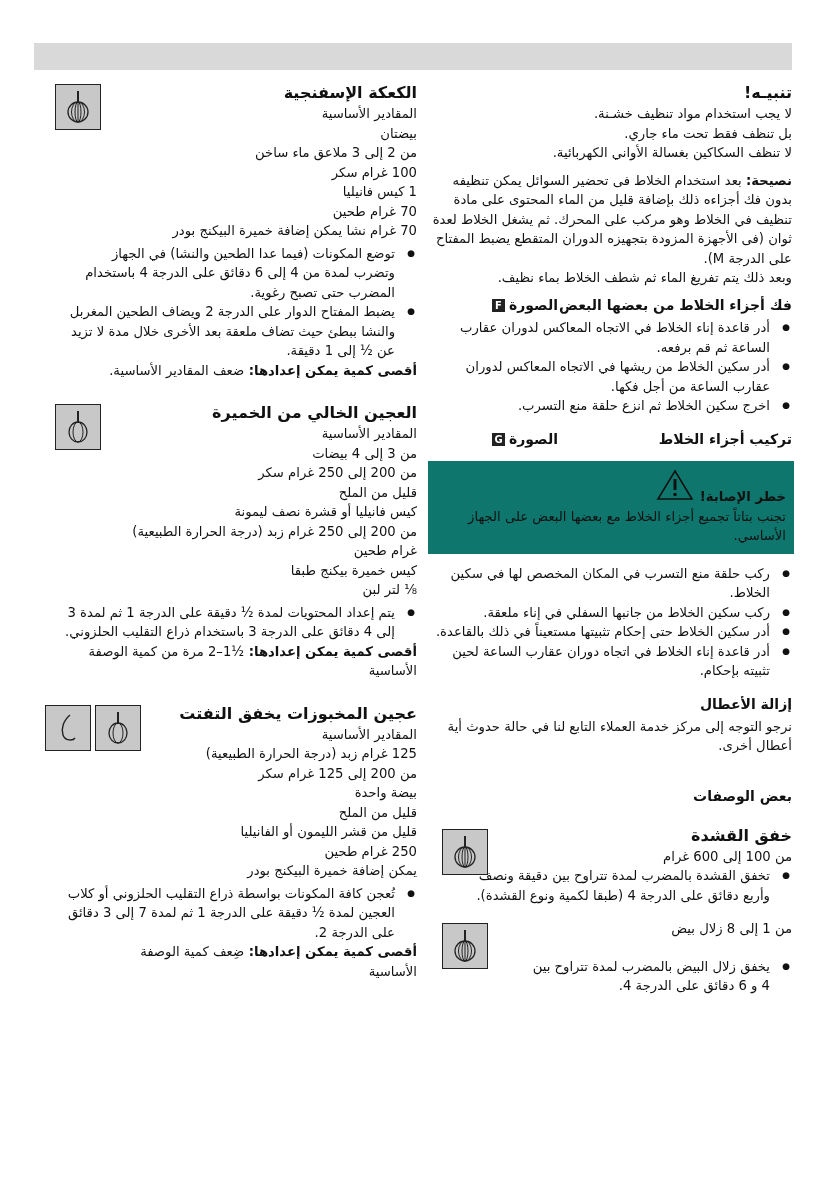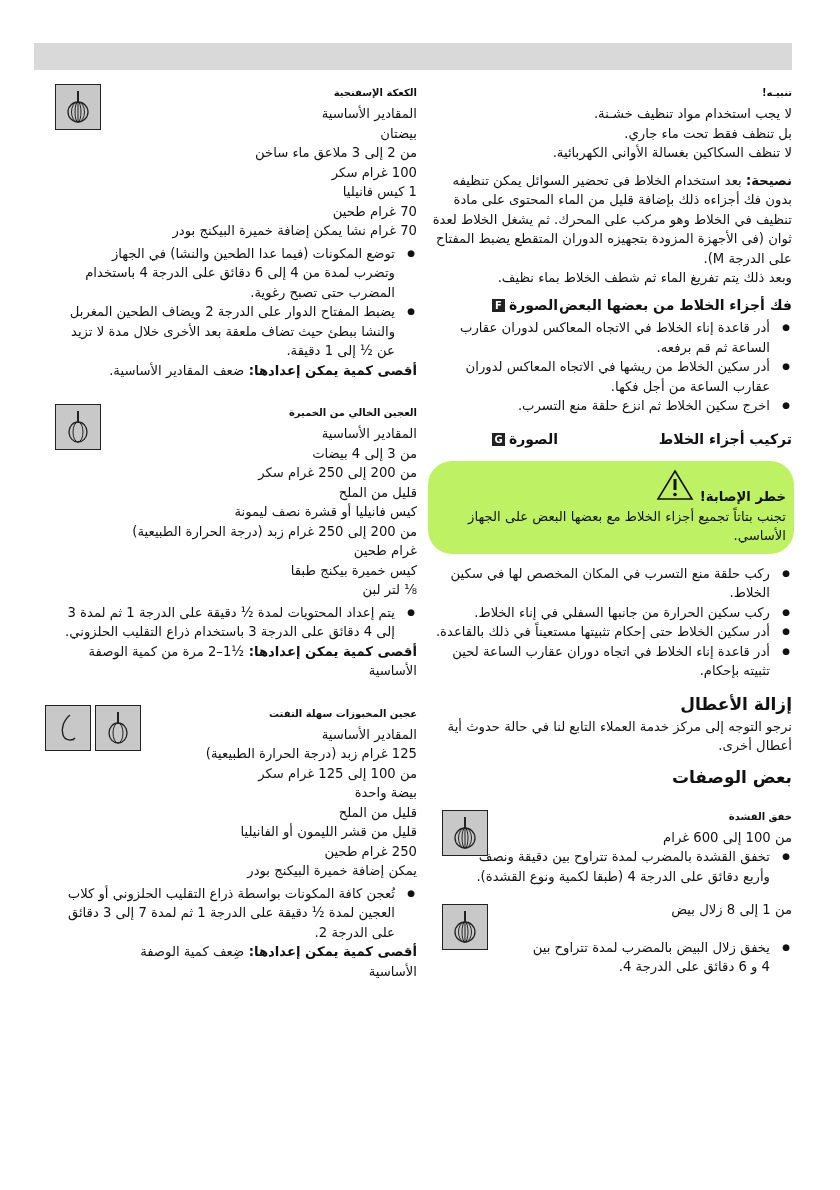--- a/index.html
+++ b/index.html
@@ -2,32 +2,32 @@
 <html><head>
 <meta charset="utf-8">
 <style>
   html, body { margin: 0; padding: 0; background: #ffffff; }
   body { width: 840px; height: 1190px; position: relative; overflow: hidden;
          font-family: "DejaVu Sans", "Liberation Sans", sans-serif; color: #111; }
   .topbar { position: absolute; left: 34px; top: 43px; width: 758px; height: 27px; background: #d9d9d9; }
   .col { position: absolute; top: 82px; direction: rtl; text-align: right; font-size: 13.2px; line-height: 19.5px; }
   .col.right { left: 432px; width: 360px; }
   .col.left { left: 45px; width: 372px; }
-  .h { font-weight: bold; font-size: 10px; line-height: 22px; }
-  .h.big { font-size: 17px; line-height: 26px; margin-top: 10px; }
+  .h { font-weight: bold; font-size: 16px; line-height: 22px; }
+  .h.big { font-size: 14px; line-height: 26px; margin-top: 10px; }
   .line { white-space: nowrap; }
   .para { margin: 0; }
   .gap { height: 8px; }
   ul.bullets { list-style: none; margin: 3px 0 0; padding: 0 22px 0 0; }
   ul.bullets li { position: relative; }
   ul.bullets li::before { content: "●"; position: absolute; right: -20px; top: 0; font-size: 9px; }
   .figrow { display: flex; justify-content: space-between; font-weight: bold; font-size: 14px; margin-top: 8px; }
   .figref { display: inline-flex; align-items: center; gap: 4px; margin-left: 60px; }
   .figbox { display: inline-block; width: 13px; height: 13px; background: #222; color: #fff; font-size: 10px; line-height: 13px; text-align: center; font-weight: bold; direction: ltr; }
-  .warn { background: #bef264; margin: 12px -2px 10px 0; padding: 8px 8px 8px 8px; width: 350px; border-radius: 24px; }
+  .warn { background: #0f766e; margin: 12px -2px 10px 0; padding: 8px 8px 8px 8px; width: 350px; }
   .warn-head { display: flex; align-items: flex-end; gap: 6px; font-weight: bold; }
   .recipe { position: relative; }
   .iconbox { position: absolute; left: 10px; width: 46px; height: 46px; background: #c8c8c8; border: 1.5px solid #222; box-sizing: border-box; display: flex; align-items: center; justify-content: center; }
   .iconbox svg { width: 30px; height: 34px; }
   .max { font-weight: bold; }
   .max span.n { font-weight: normal; }
 </style>
 </head>
 <body>
 
@@ -74,29 +74,29 @@
             <rect x="17.5" y="10" width="3" height="11" fill="#111"></rect>
             <circle cx="19" cy="25.5" r="1.8" fill="#111"></circle>
           </svg>
       </span>
     </div>
     <div>تجنب بتاتاً تجميع أجزاء الخلاط مع بعضها البعض على الجهاز الأساسي.</div>
   </div>
 
   <ul class="bullets">
     <li>ركب حلقة منع التسرب في المكان المخصص لها في سكين الخلاط.</li>
-    <li>ركب سكين الحرارة من جانبها السفلي في إناء الخلاط.</li>
+    <li>ركب سكين الخلاط من جانبها السفلي في إناء ملعقة.</li>
     <li>أدر سكين الخلاط حتى إحكام تثبيتها مستعيناً في ذلك بالقاعدة.</li>
     <li>أدر قاعدة إناء الخلاط في اتجاه دوران عقارب الساعة لحين تثبيته بإحكام.</li>
   </ul>
 
   <div class="h big">إزالة الأعطال</div>
   <div>نرجو التوجه إلى مركز خدمة العملاء التابع لنا في حالة حدوث أية أعطال أخرى.</div>
 
-  <div class="h big" style="margin-top:8px">بعض الوصفات</div>
+  <div class="h big" style="margin-top:27px">بعض الوصفات</div>
 
   <div class="recipe" style="margin-top:16px">
     <div class="iconbox" style="top:4px">
       <svg viewBox="0 0 30 34">
           <line x1="15" y1="1" x2="15" y2="13" stroke="#222" stroke-width="2"></line>
           <ellipse cx="15" cy="22" rx="10" ry="10" fill="none" stroke="#222" stroke-width="1.3"></ellipse>
           <ellipse cx="15" cy="22" rx="6.5" ry="10" fill="none" stroke="#222" stroke-width="1"></ellipse>
           <ellipse cx="15" cy="22" rx="3" ry="10" fill="none" stroke="#222" stroke-width="1"></ellipse>
           <line x1="15" y1="12" x2="15" y2="32" stroke="#222" stroke-width="1"></line>
         </svg>
@@ -181,24 +181,24 @@
           <path d="M17 4 C 10 10, 8 18, 10 24 C 12 30, 20 30, 22 27" fill="none" stroke="#222" stroke-width="1.4"></path>
         </svg>
     </div>
     <div class="iconbox" style="top:2px; left:50px">
       <svg viewBox="0 0 30 34">
           <line x1="15" y1="1" x2="15" y2="13" stroke="#222" stroke-width="2"></line>
           <ellipse cx="15" cy="22" rx="9" ry="10" fill="none" stroke="#222" stroke-width="1.3"></ellipse>
           <ellipse cx="15" cy="22" rx="5" ry="10" fill="none" stroke="#222" stroke-width="1"></ellipse>
         </svg>
     </div>
-    <div class="h">عجين المخبوزات سهلة التفتت</div>
+    <div class="h">عجين المخبوزات يخفق التفتت</div>
     <div>المقادير الأساسية</div>
     <div class="line">125 غرام زبد (درجة الحرارة الطبيعية)</div>
-    <div class="line">من 100 إلى 125 غرام سكر</div>
+    <div class="line">من 200 إلى 125 غرام سكر</div>
     <div class="line">بيضة واحدة</div>
     <div class="line">قليل من الملح</div>
     <div class="line">قليل من قشر الليمون أو الفانيليا</div>
     <div class="line">250 غرام طحين</div>
     <div class="line">يمكن إضافة خميرة البيكنج بودر</div>
     <ul class="bullets">
       <li>تُعجن كافة المكونات بواسطة ذراع التقليب الحلزوني أو كلاب العجين لمدة ½ دقيقة على الدرجة 1 ثم لمدة 7 إلى 3 دقائق على الدرجة 2.</li>
     </ul>
     <div class="max" style="padding-left:60px"><span>أقصى كمية يمكن إعدادها:</span> <span class="n">ضِعف كمية الوصفة الأساسية</span></div>
   </div>

